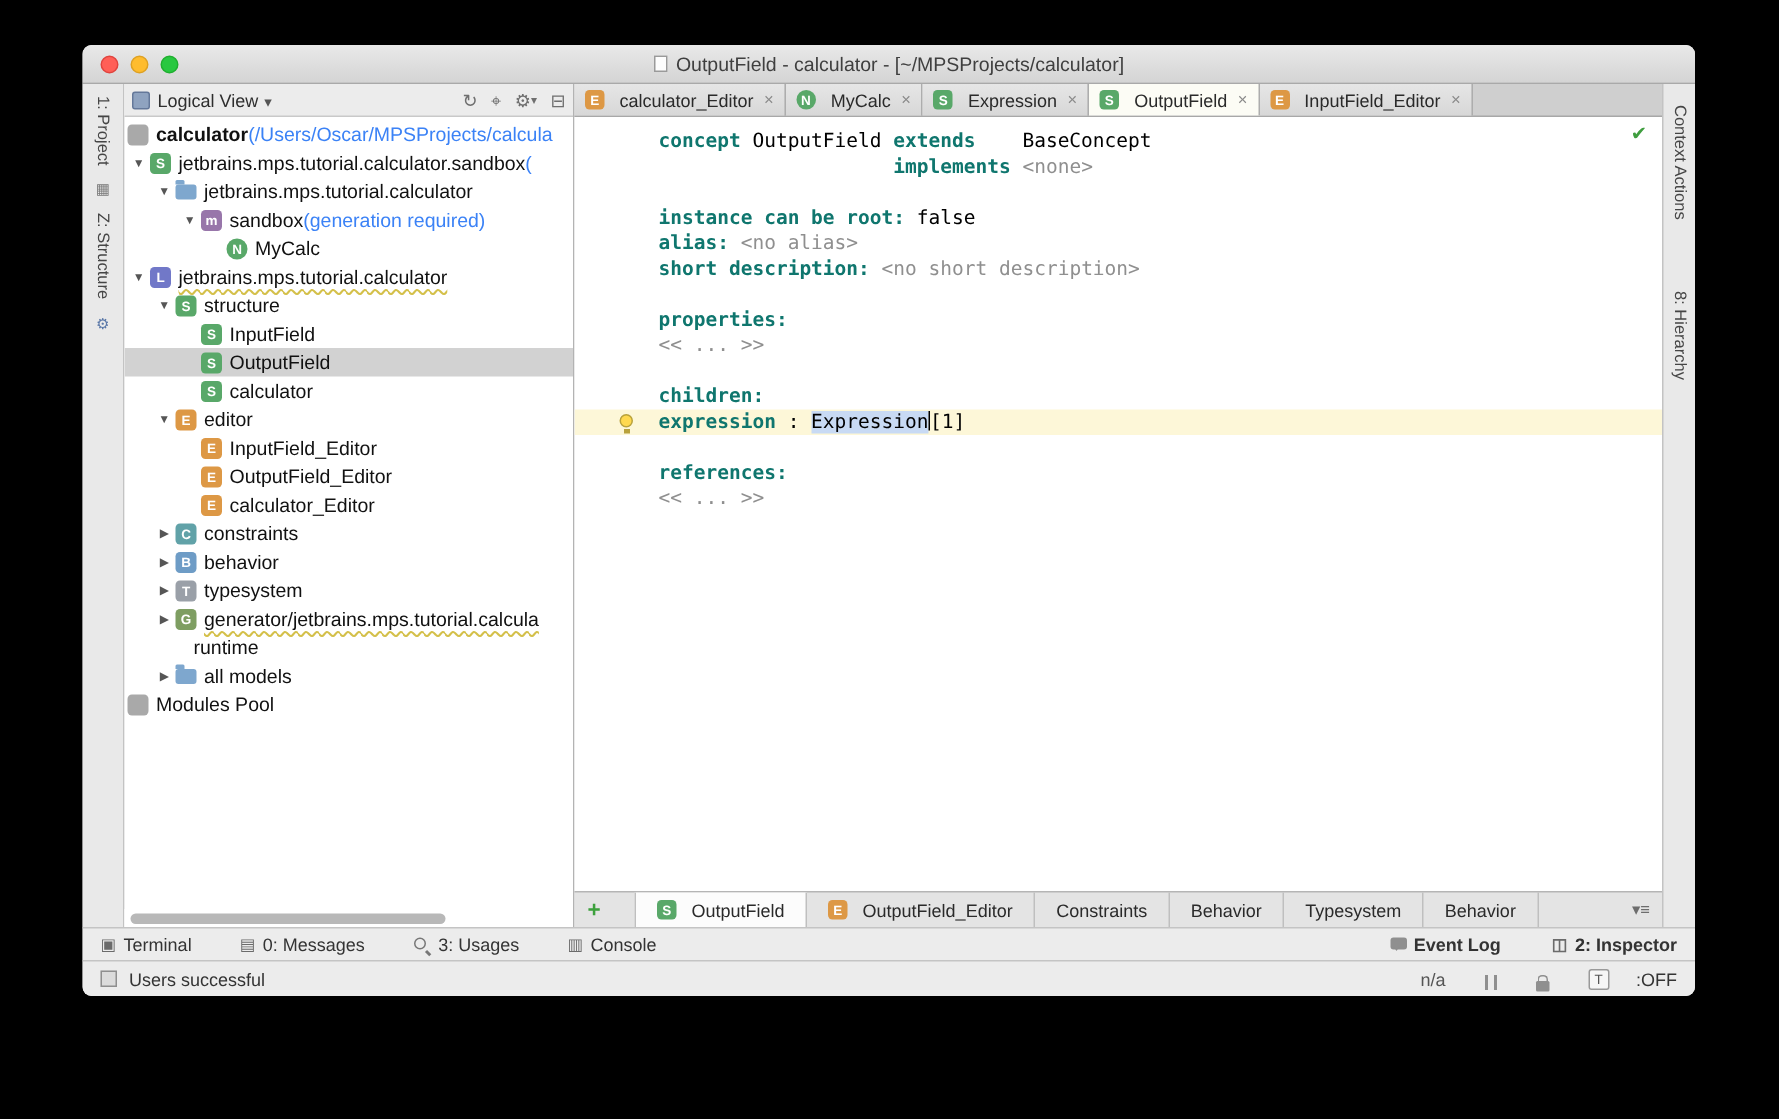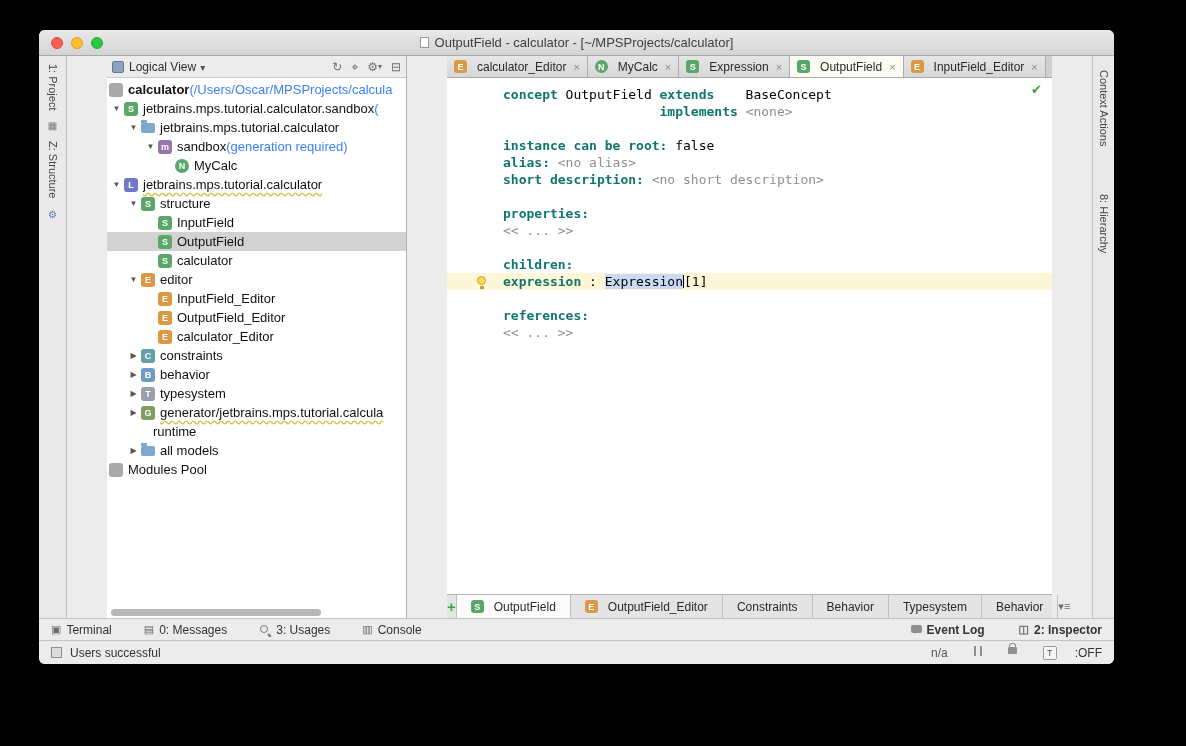--- a/index.html
+++ b/index.html
@@ -1,37 +1,37 @@
 <!DOCTYPE html>
 <html><head>
 <meta charset="utf-8">
 <style>
   * { margin:0; padding:0; box-sizing:border-box; }
   html,body { width:1186px; height:746px; background:#000; overflow:hidden;
               font-family:"Liberation Sans", sans-serif; }
 
   
-  .window { position:absolute; left:39px; top:30px; width:1075px; height:634px;
+  .window { position:absolute; left:55px; top:30px; width:1075px; height:634px;
             background:#ececec; border-radius:6px; overflow:hidden;
             box-shadow:0 18px 40px rgba(0,0,0,.7); display:flex; flex-direction:column; }
 
   
   .titlebar { height:26px; flex:0 0 26px; background:linear-gradient(#e9e9e9,#d4d4d4);
               border-bottom:1px solid #a9a9a9; position:relative;
               display:flex; align-items:center; justify-content:center; }
   .traffic { position:absolute; left:12px; top:7px; display:flex; gap:8px; }
   .tl { width:12px; height:12px; border-radius:50%; }
   .tl.red    { background:#ff5f57; border:1px solid #e0443e; }
   .tl.yellow { background:#febc2e; border:1px solid #dea123; }
   .tl.green  { background:#28c840; border:1px solid #1faf2f; }
   .title-wrap { display:flex; align-items:center; gap:6px; font-size:13px; color:#3f3f3f; }
   .i-doc { width:9px; height:11px; background:#fdfdfd; border:1px solid #9a9a9a; display:inline-block; }
 
   
-  .main { flex:1; display:flex; min-height:0;gap:40px; }
+  .main { flex:1; display:flex; min-height:0; }
 
   
   .stripe { background:#e9e9e9; display:flex; flex-direction:column; align-items:center; }
   .stripe-left  { width:28px; flex:0 0 28px; border-right:1px solid #c3c3c3; padding-top:8px; gap:10px; }
   .stripe-right { width:22px; flex:0 0 22px; border-left:1px solid #c3c3c3; padding-top:14px; gap:48px; }
   .vlabel { writing-mode:vertical-rl; font-size:11px; color:#454545; cursor:default; }
   .stripe-icon { font-size:10px; color:#7a7a7a; }
   .i-grid::before { content:"▦"; }
   .i-tool::before { content:"⚙"; color:#5b78a8; }
 
@@ -141,21 +141,21 @@
               position:relative; top:-1px; }
   .i-bubble::after { content:""; position:absolute; left:2px; bottom:-4px;
                      border:3px solid transparent; border-top-color:#8f8f8f;
                      border-left-width:2px; border-right-width:2px; }
 
   
   .statusbar { height:24px; flex:0 0 24px; background:#ececec; border-top:1px solid #c4c4c4;
                display:flex; align-items:center; padding:0 12px; font-size:12px; color:#333; }
   .i-make { width:11px; height:11px; border:1px solid #8f8f8f; background:#dcdcdc;
             display:inline-block; margin-right:8px; }
-  .sb-right { margin-left:auto; display:flex; align-items:flex-start; gap:26px; }
+  .sb-right { margin-left:auto; display:flex; align-items:flex-end; gap:26px; }
   .sb-pos { color:#555; }
   .i-colmode { display:inline-block; width:8px; height:10px;
                border-left:2px solid #8f8f8f; border-right:2px solid #8f8f8f; }
   .i-lock { width:9px; height:7px; background:#8f8f8f; border-radius:1px; display:inline-block;
             position:relative; top:1px; }
   .i-lock::before { content:""; position:absolute; top:-4px; left:1px; width:5px; height:5px;
                     border:1.5px solid #8f8f8f; border-bottom:none; border-radius:3px 3px 0 0; }
   .t-chip { width:14px; height:14px; border:1px solid #9a9a9a; border-radius:2px;
             display:inline-flex; align-items:center; justify-content:center;
             font-size:9px; color:#555; background:#f6f6f6; }

